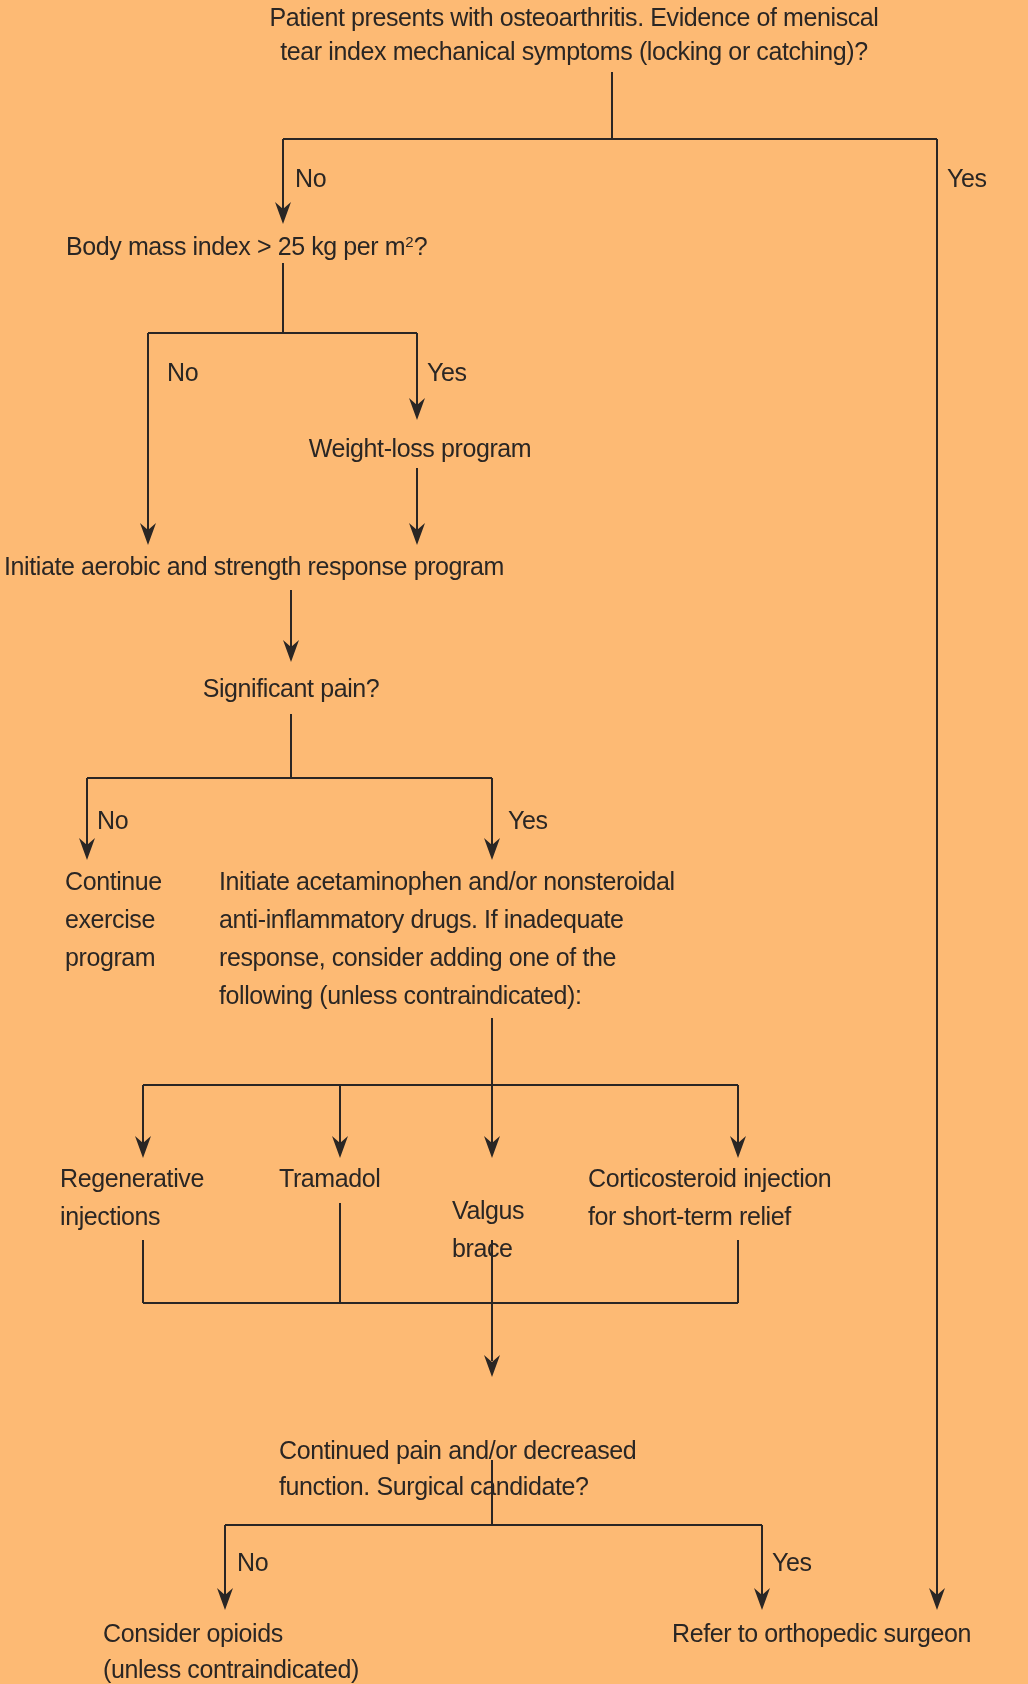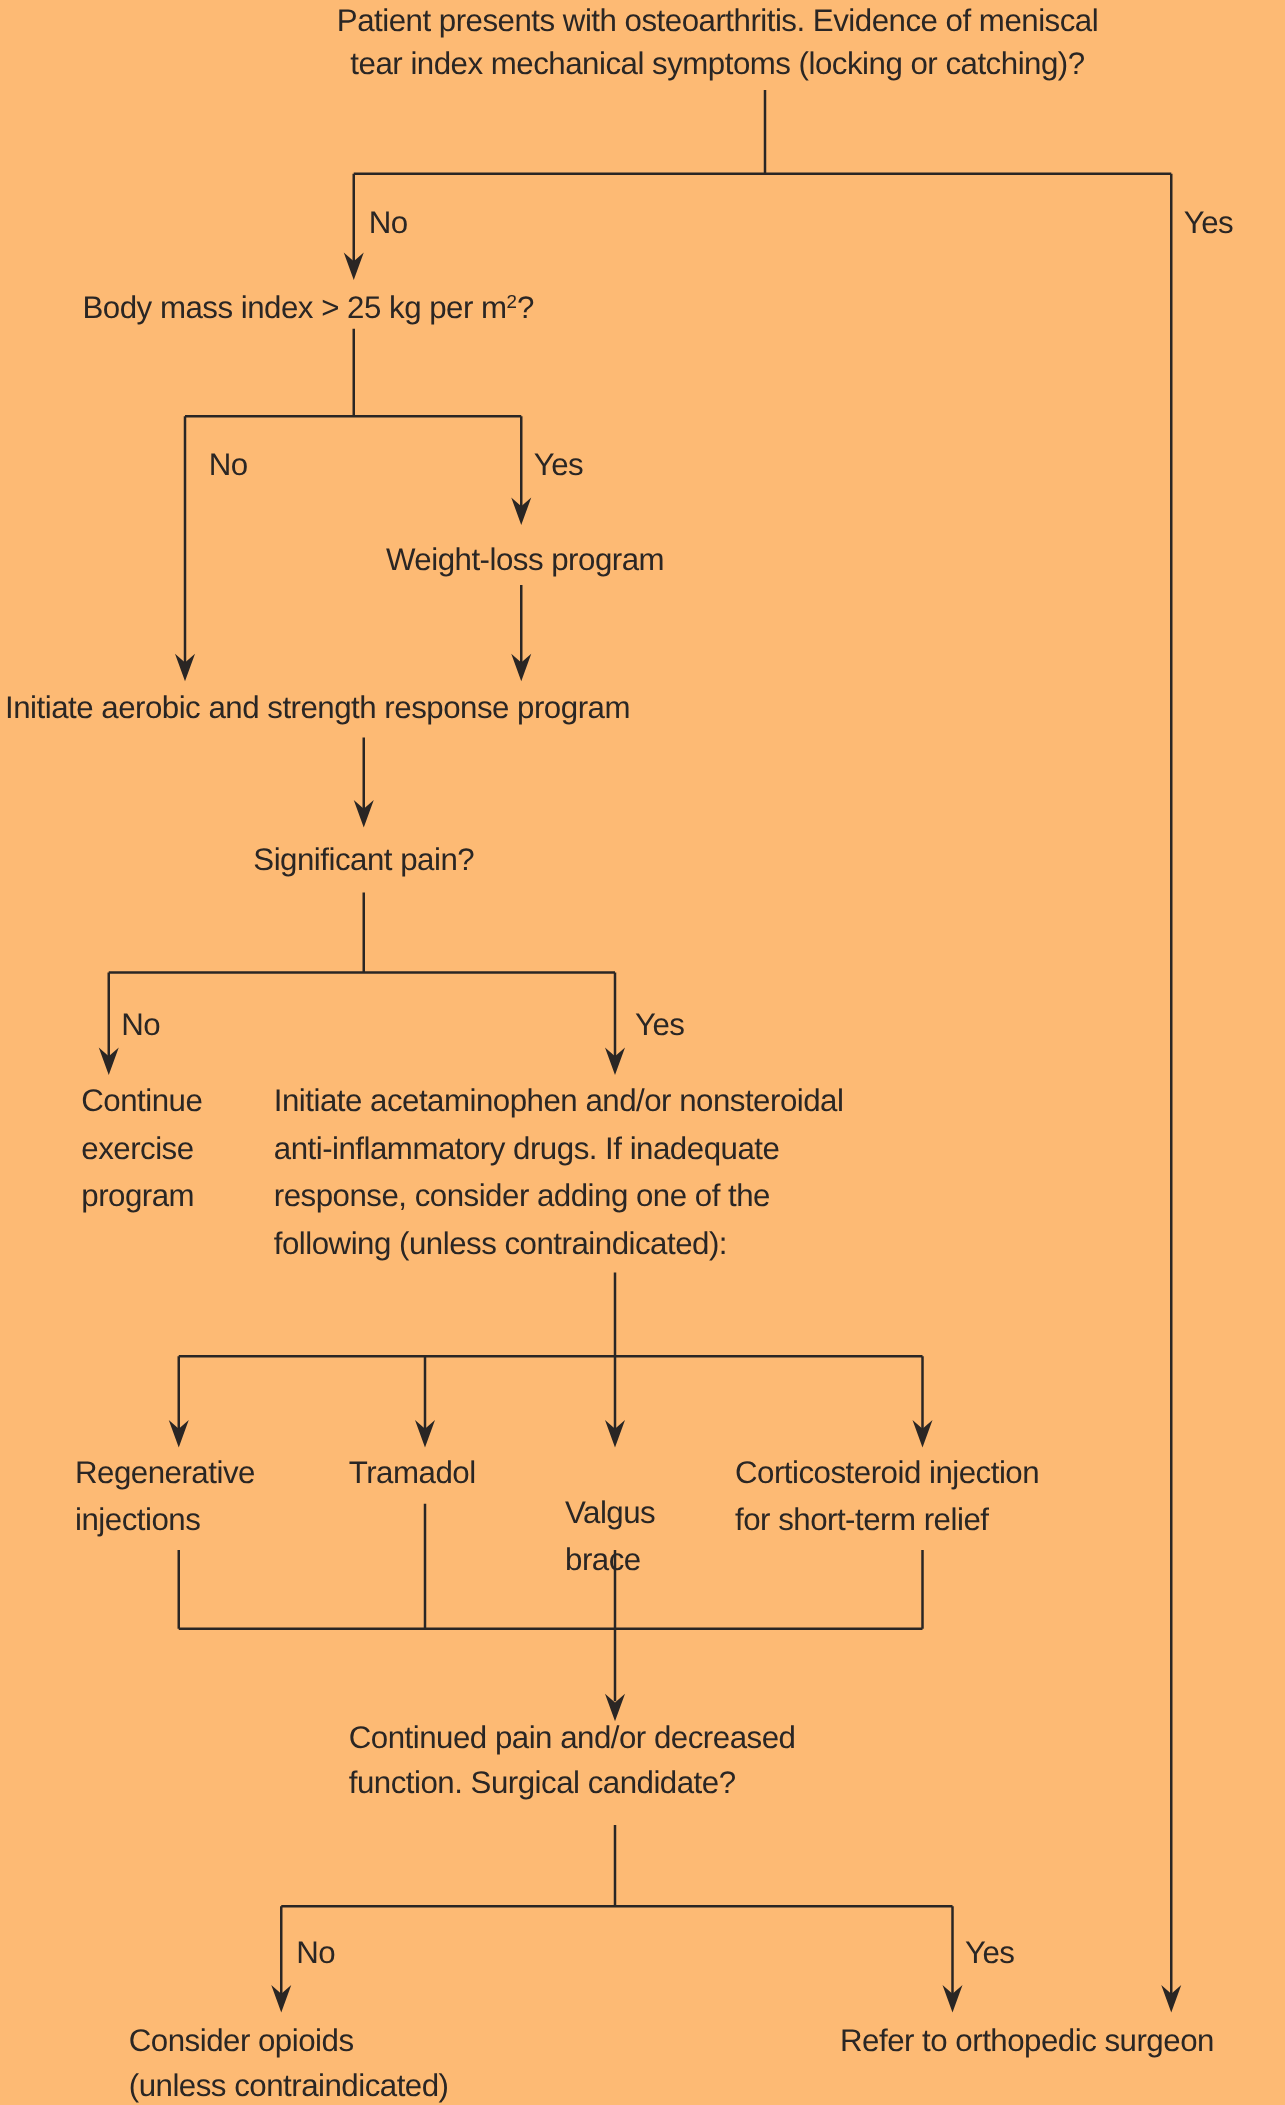--- a/index.html
+++ b/index.html
@@ -145,21 +145,21 @@
   <div class="node multiline" style="left:452px; top:1159px;margin-top:32px;">
     <div>Valgus</div>
     <div>brace</div>
   </div>
 
   <div class="node multiline" style="left:588px; top:1159px;">
     <div>Corticosteroid injection</div>
     <div>for short-term relief</div>
   </div>
 
-  <div class="node lh36" style="left:279px; top:1372px;">
+  <div class="node lh36" style="left:279px; top:1432px;">
     <div>Continued pain and/or decreased</div>
     <div>function. Surgical candidate?</div>
   </div>
 
   <div class="edge-label" style="left:237px; top:1548px;">No</div>
   <div class="edge-label" style="left:772px; top:1548px;">Yes</div>
 
   <div class="node lh36" style="left:103px; top:1615px;">
     <div>Consider opioids</div>
     <div>(unless contraindicated)</div>

